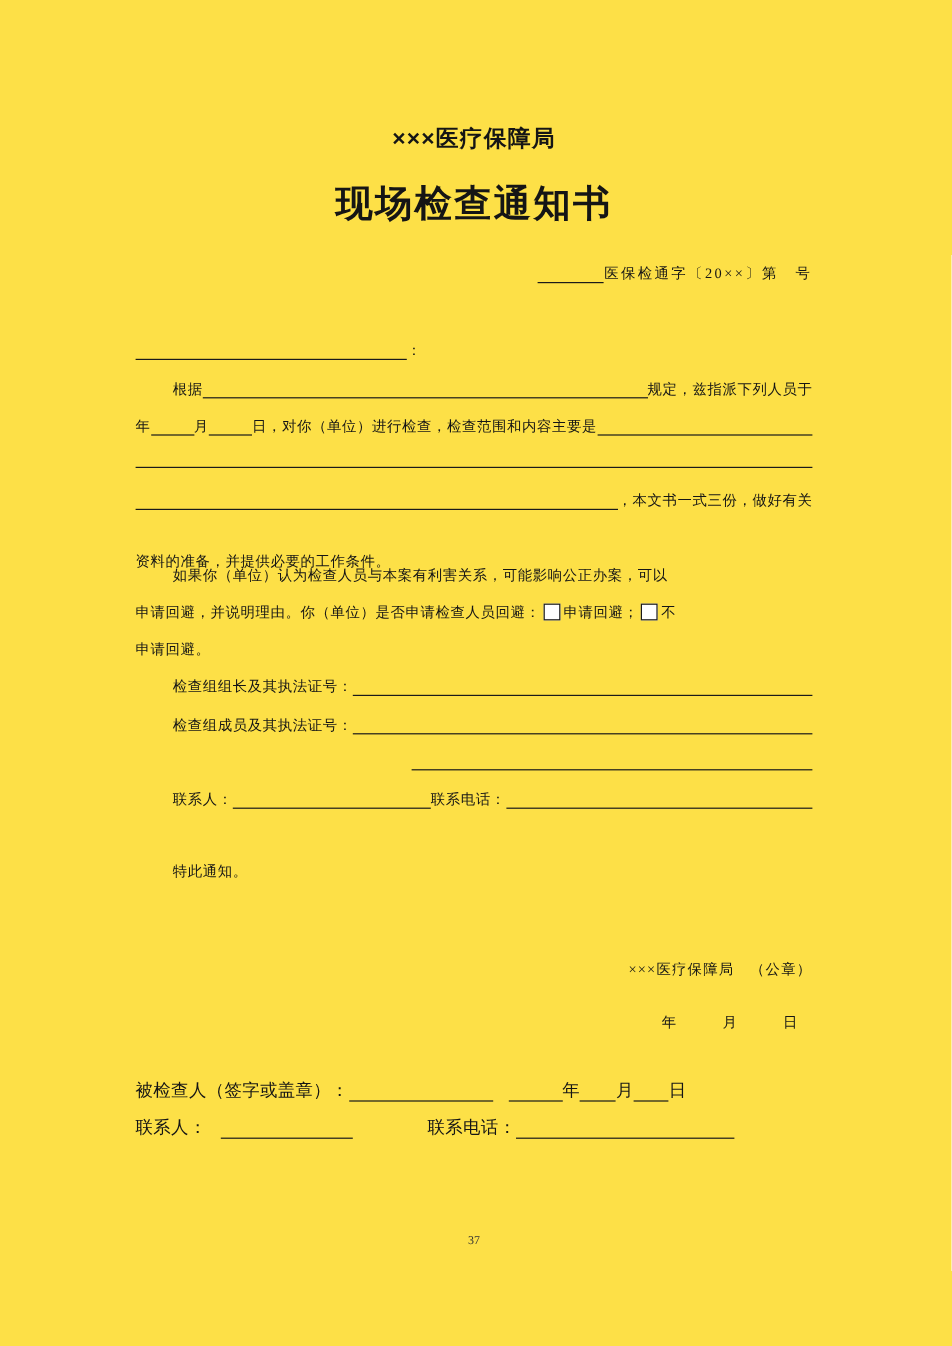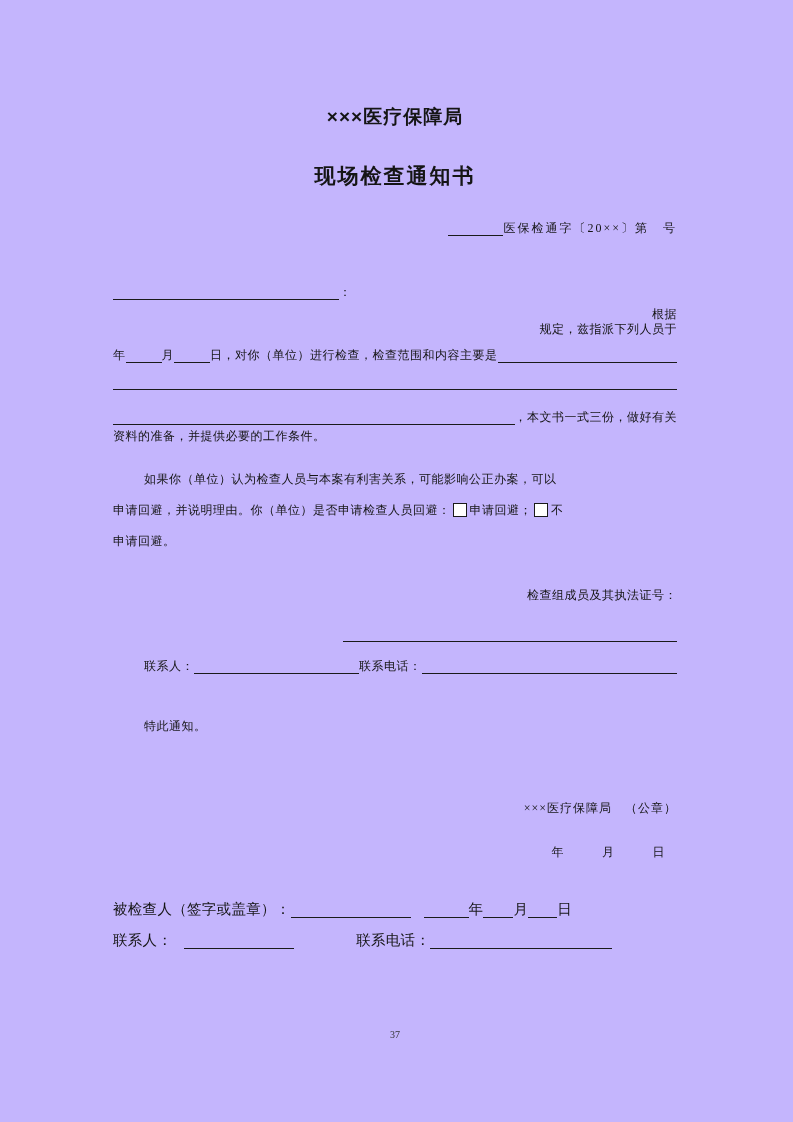--- a/index.html
+++ b/index.html
@@ -1,19 +1,19 @@
 <!DOCTYPE html>
 <html><head>
 <meta charset="utf-8">
 <style>
   html,body { margin:0; padding:0; background:#ffffff; }
   .page {
     position:relative;
     width:793px; height:1122px;
-    background:#c4b5fd;
+    background:#fde047;
     color:#151515;
     font-family:"Liberation Serif","DejaVu Serif",serif;
     overflow:hidden;
   }
   .line {
     position:absolute;
     left:113px; right:116px;
     height:24px;
     display:flex;
     align-items:flex-end;
@@ -32,34 +32,34 @@
   .center { justify-content:center; }
   .right { justify-content:flex-end; }
   .org {
     top:100px; height:28px;
     font-family:"Liberation Sans","DejaVu Sans",sans-serif;
     font-weight:bold; font-size:19px; letter-spacing:1px;
   }
   .title {
     top:150px; height:38px;
     font-family:"Liberation Sans","DejaVu Sans",sans-serif;
-    font-weight:bold; font-size:21px; letter-spacing:2px;
+    font-weight:bold; font-size:31px; letter-spacing:2px;
   }
   .docno { top:212px; letter-spacing:2px; }
   .addressee { top:276px; }
-  .p1a { top:308px;flex-direction:column; }
+  .p1a { top:308px; }
   .p1b { top:339px; }
   .ulfull { top:366px; }
   .p1c { top:401px; }
-  .p1d { top:420px; }
+  .p1d { top:452px; }
   .p2a { top:463px; }
   .p2b { top:494px; }
   .p2c { top:525px; }
   .f1 { top:556px; }
-  .f2 { top:588px;flex-direction:column; }
+  .f2 { top:588px; }
   .cont { top:618px; }
   .f3 { top:650px; }
   .notice { top:710px; }
   .issuer { top:772px; letter-spacing:1px;margin-top:20px; }
   .dateline { top:836px; }
   .inspected { top:894px; font-size:14.5px; letter-spacing:0.3px; }
   .contact2 { top:925px; font-size:14.5px; letter-spacing:0.3px; }
   .note { top:956px; letter-spacing:1.6px; }
   .pageno { top:1016px; font-size:10px; color:#333; letter-spacing:0; }
   .ind { width:31px; }
@@ -124,20 +124,25 @@
     <span>申请回避，并说明理由。你（单位）是否申请检查人员回避：</span>
     <span class="cb"></span>
     <span>申请回避；</span>
     <span class="cb"></span>
     <span>不</span>
   </div>
   <div class="line p2c">
     <span>申请回避。</span>
   </div>
 
+  <div class="line f1">
+    <span class="ind spacer"></span>
+    <span>检查组组长及其执法证号：</span>
+    <span class="blank grow"></span>
+  </div>
   <div class="line f2">
     <span class="ind spacer"></span>
     <span>检查组成员及其执法证号：</span>
     <span class="blank grow"></span>
   </div>
   <div class="line cont">
     <span class="spacer" style="width:230px"></span>
     <span class="blank grow"></span>
   </div>
   <div class="line f3">

